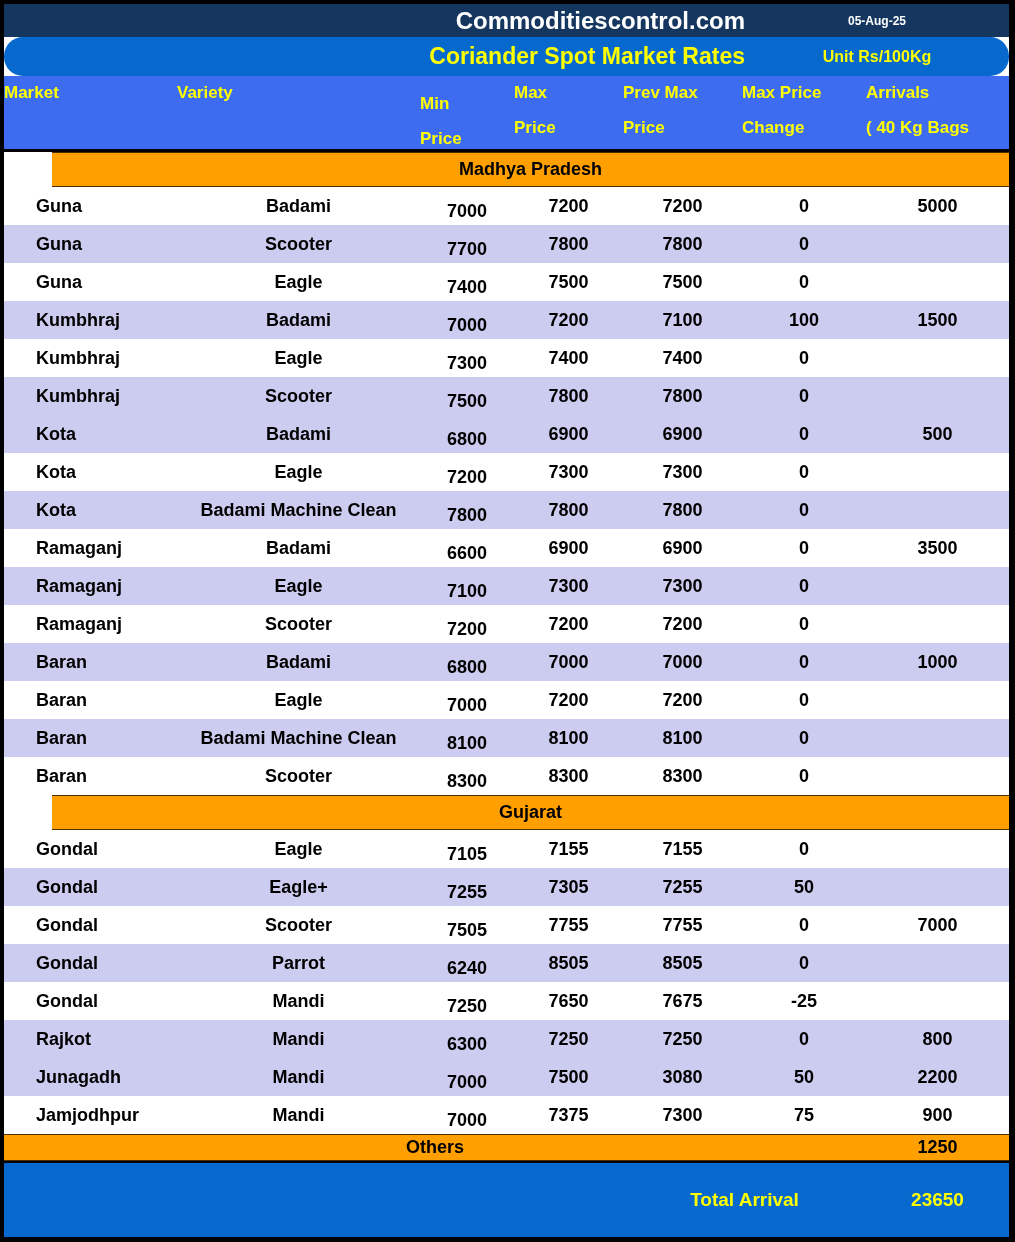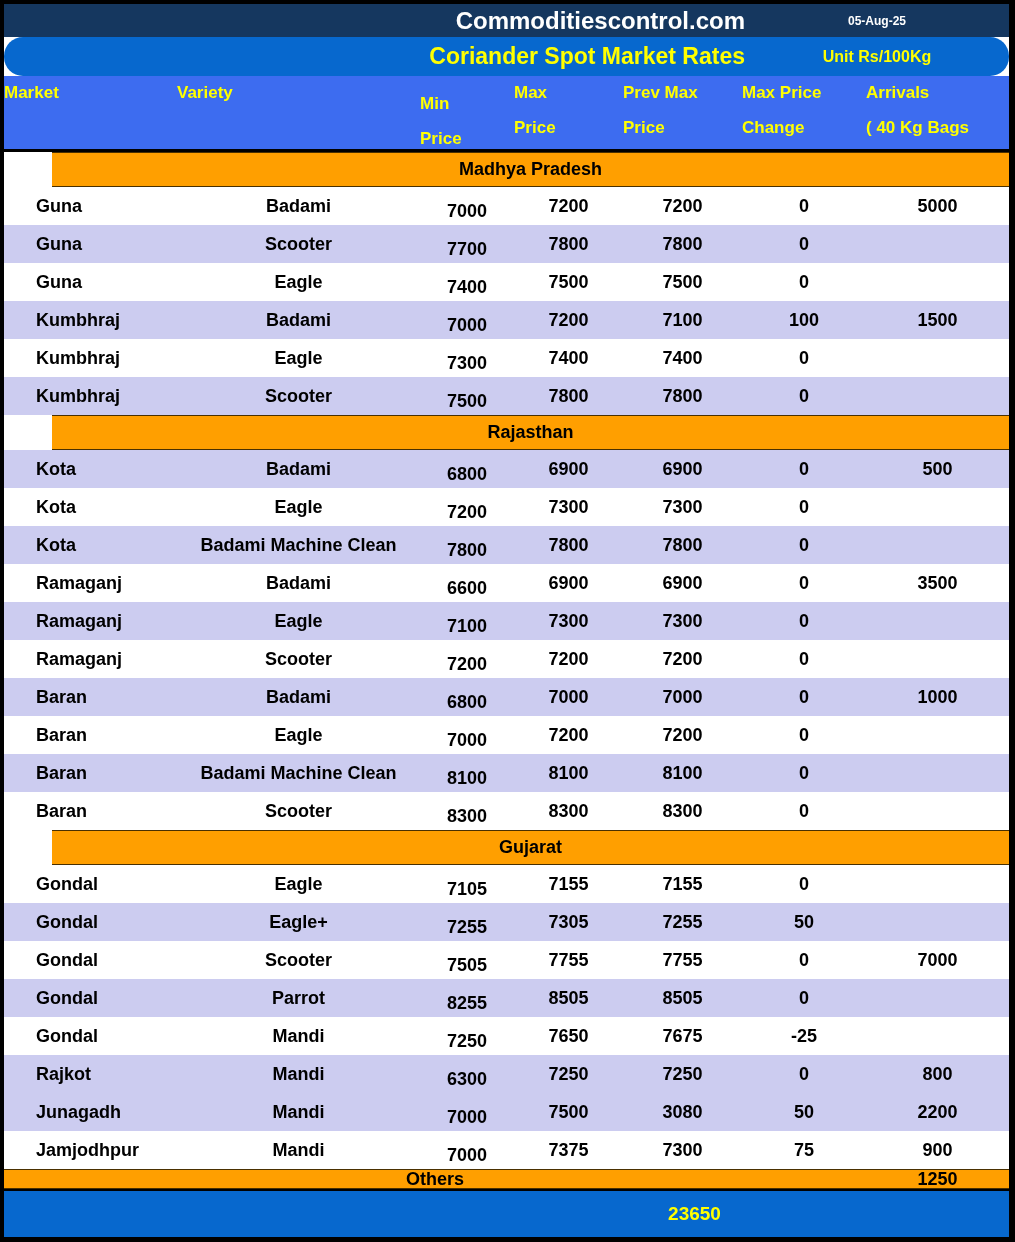--- a/index.html
+++ b/index.html
@@ -57,21 +57,21 @@
     display:flex; align-items:center; justify-content:center;
     font-size:18px; color:var(--black);margin-left:48px;
   }
   .row{height:38px; display:flex; align-items:center; flex-shrink:0;
        font-size:18px; color:var(--black); background:var(--white);}
   .row.shaded{background:var(--shaded_row);}
   .c{text-align:center; white-space:nowrap; overflow:hidden;}
   .c.c-market{text-align:left; padding-left:32px;}
 
   .others-row{
-    height:20px; background:var(--orange); flex-shrink:0;
+    height:27px; background:var(--orange); flex-shrink:0;
     border-top:1px solid #4a3000; border-bottom:1px solid #4a3000;
     display:flex; align-items:center;
     font-size:18px; color:var(--black);
   }
   .oth-label{width:862px; text-align:center;}
   .oth-val{width:143px; text-align:center;}
 
   .totalbar{
     flex:1; background:var(--blue); border-top:2px solid var(--black);
     display:flex; align-items:center;
@@ -175,21 +175,20 @@
       </div>
       <div class="row shaded">
         <div class="c c-market">Kumbhraj</div>
         <div class="c c-variety">Scooter</div>
         <div class="c c-min">7500</div>
         <div class="c c-max">7800</div>
         <div class="c c-prev">7800</div>
         <div class="c c-change">0</div>
         <div class="c c-arrivals"></div>
       </div>
-      <div class="section-bar">Rajasthan</div>
       <div class="row shaded">
         <div class="c c-market">Kota</div>
         <div class="c c-variety">Badami</div>
         <div class="c c-min">6800</div>
         <div class="c c-max">6900</div>
         <div class="c c-prev">6900</div>
         <div class="c c-change">0</div>
         <div class="c c-arrivals">500</div>
       </div>
       <div class="row">
@@ -297,21 +296,21 @@
         <div class="c c-variety">Scooter</div>
         <div class="c c-min">7505</div>
         <div class="c c-max">7755</div>
         <div class="c c-prev">7755</div>
         <div class="c c-change">0</div>
         <div class="c c-arrivals">7000</div>
       </div>
       <div class="row shaded">
         <div class="c c-market">Gondal</div>
         <div class="c c-variety">Parrot</div>
-        <div class="c c-min">8255</div>
+        <div class="c c-min">6240</div>
         <div class="c c-max">8505</div>
         <div class="c c-prev">8505</div>
         <div class="c c-change">0</div>
         <div class="c c-arrivals"></div>
       </div>
       <div class="row">
         <div class="c c-market">Gondal</div>
         <div class="c c-variety">Mandi</div>
         <div class="c c-min">7250</div>
         <div class="c c-max">7650</div>
@@ -348,16 +347,17 @@
       </div>
     </div>
 
   <div class="others-row">
     <div class="oth-label">Others</div>
     <div class="oth-val">1250</div>
   </div>
 
   <div class="totalbar">
     <div class="t-spacer"></div>
+    <div class="t-label">Total Arrival</div>
     <div class="t-value">23650</div>
   </div>
 
 </div>
 
 </body></html>

